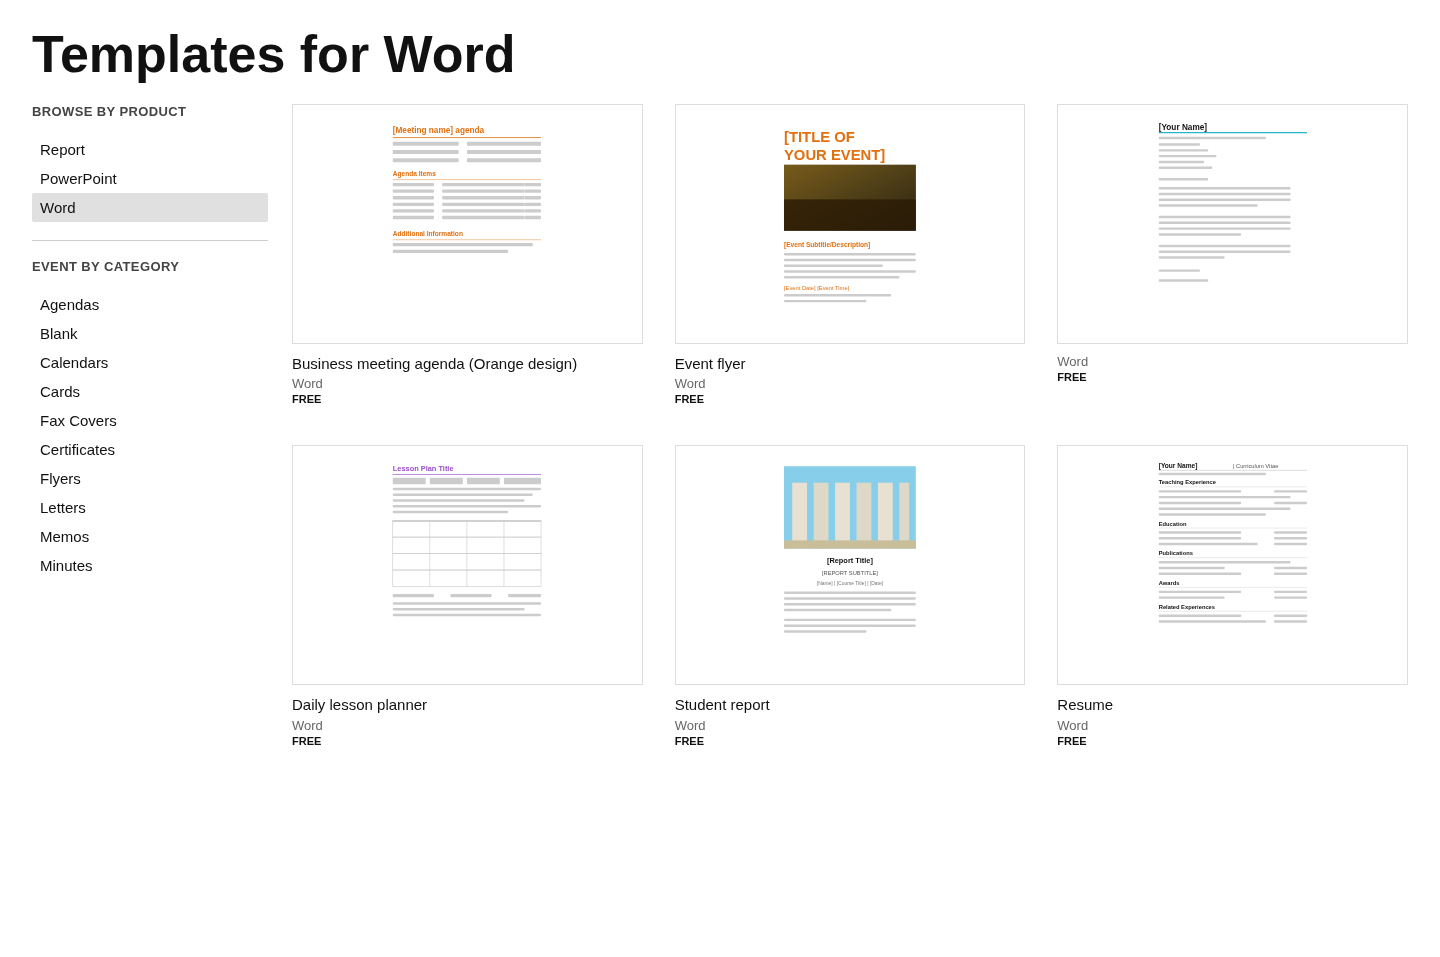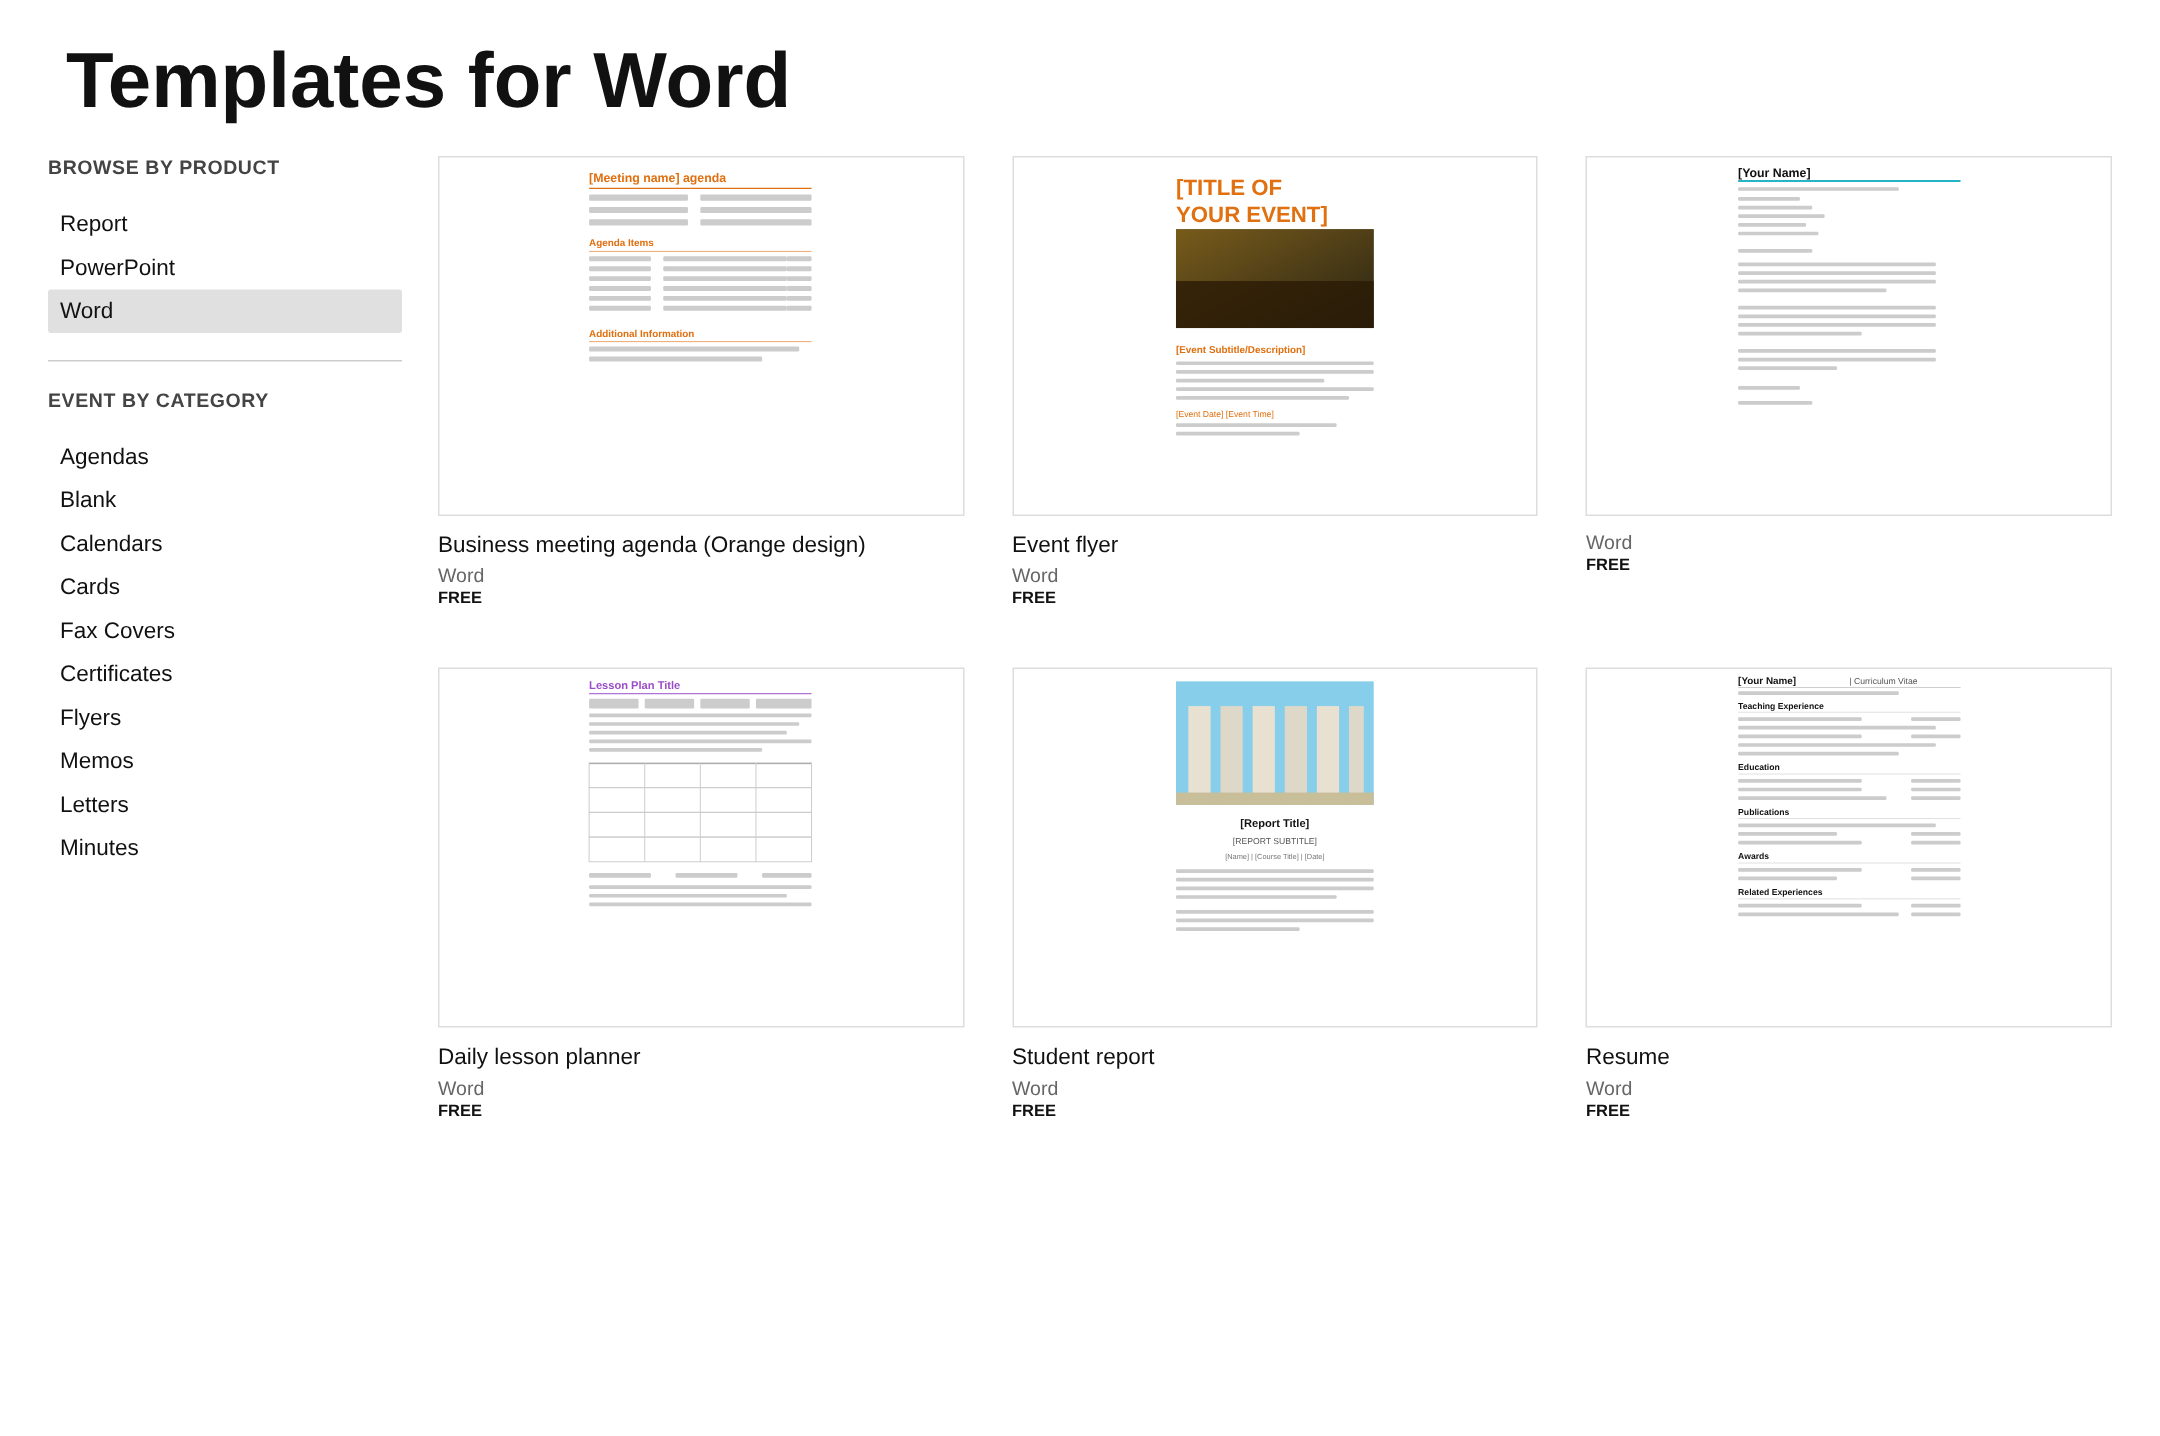--- a/index.html
+++ b/index.html
@@ -1,21 +1,21 @@
 <!DOCTYPE html>
 <html><head>
   <meta charset="utf-8">
   <style>
     * { box-sizing: border-box; margin: 0; padding: 0; }
     body { font-family: 'Segoe UI', Arial, sans-serif; background: #fff; color: #333; }
 
     .page-title {
       font-size: 52px;
       font-weight: 900;
-      padding: 24px 32px 20px 44px;
+      padding: 24px 32px 20px 32px;
       color: #111;
     }
 
     .layout {
       display: flex;
       padding: 0 32px;
     }
 
     .sidebar {
       width: 260px;
@@ -72,21 +72,21 @@
       cursor: pointer;
     }
 
     .template-thumb {
       width: 100%;
       height: 240px;
       border: 1px solid #ddd;
       background: #fff;
       overflow: hidden;
       display: flex;
-      align-items: flex-start;
+      align-items: center;
       justify-content: center;
       margin-bottom: 10px;
       position: relative;
     }
 
     .template-thumb svg {
       width: 90%;
       height: 90%;
     }
 
@@ -126,22 +126,22 @@
     <hr class="sidebar-divider">
     <div class="sidebar-section-title">EVENT BY CATEGORY</div>
     <ul class="sidebar-items">
       <li>Agendas</li>
       <li>Blank</li>
       <li>Calendars</li>
       <li>Cards</li>
       <li>Fax Covers</li>
       <li>Certificates</li>
       <li>Flyers</li>
+      <li>Letters</li>
       <li>Memos</li>
-      <li>Letters</li>
       <li>Minutes</li>
     </ul>
   </aside>
 
   <main class="main-content">
     <div class="templates-grid">
 
       <div class="template-card">
         <div class="template-thumb">
           <svg viewBox="0 0 200 260" xmlns="http://www.w3.org/2000/svg">

